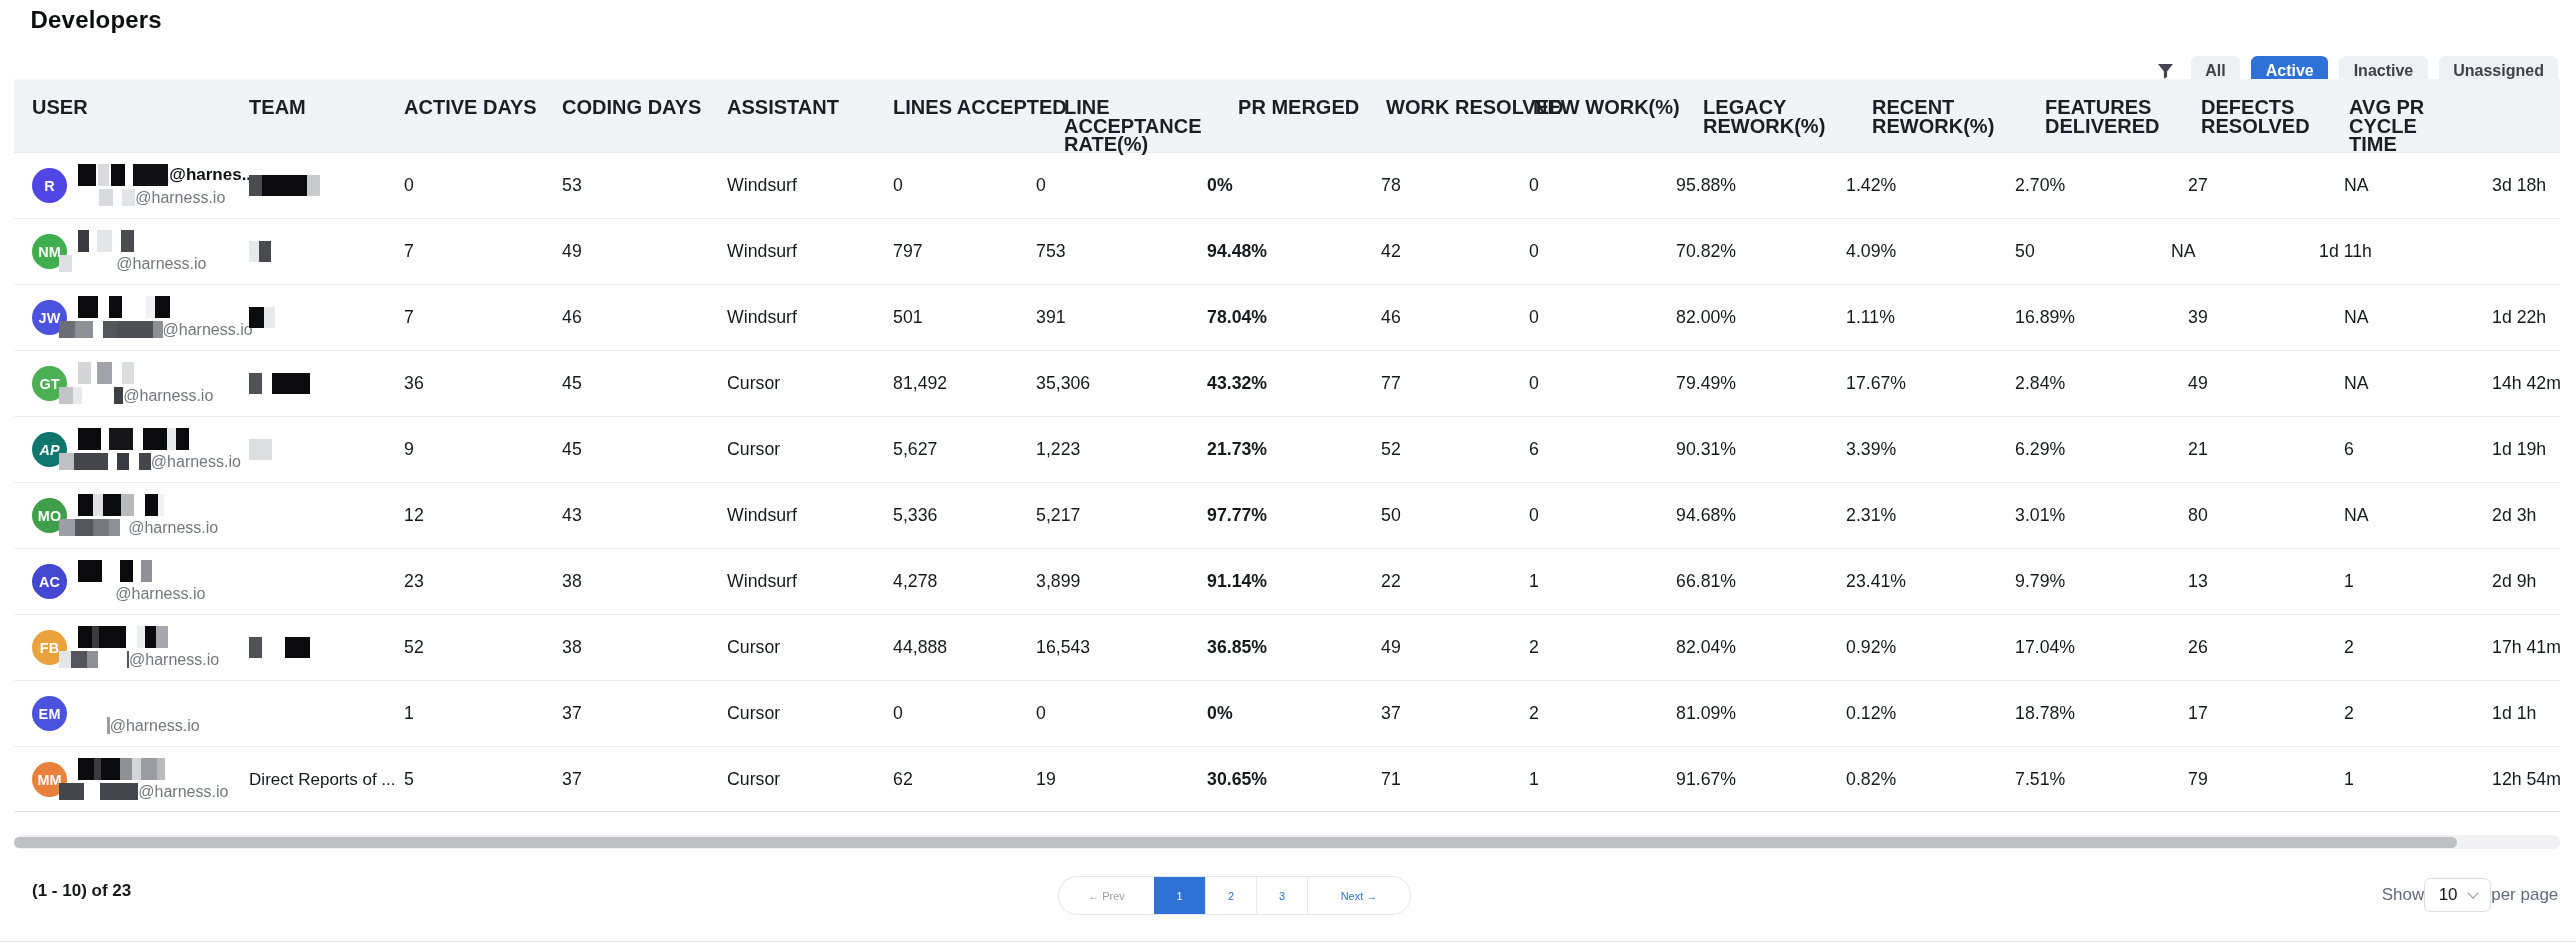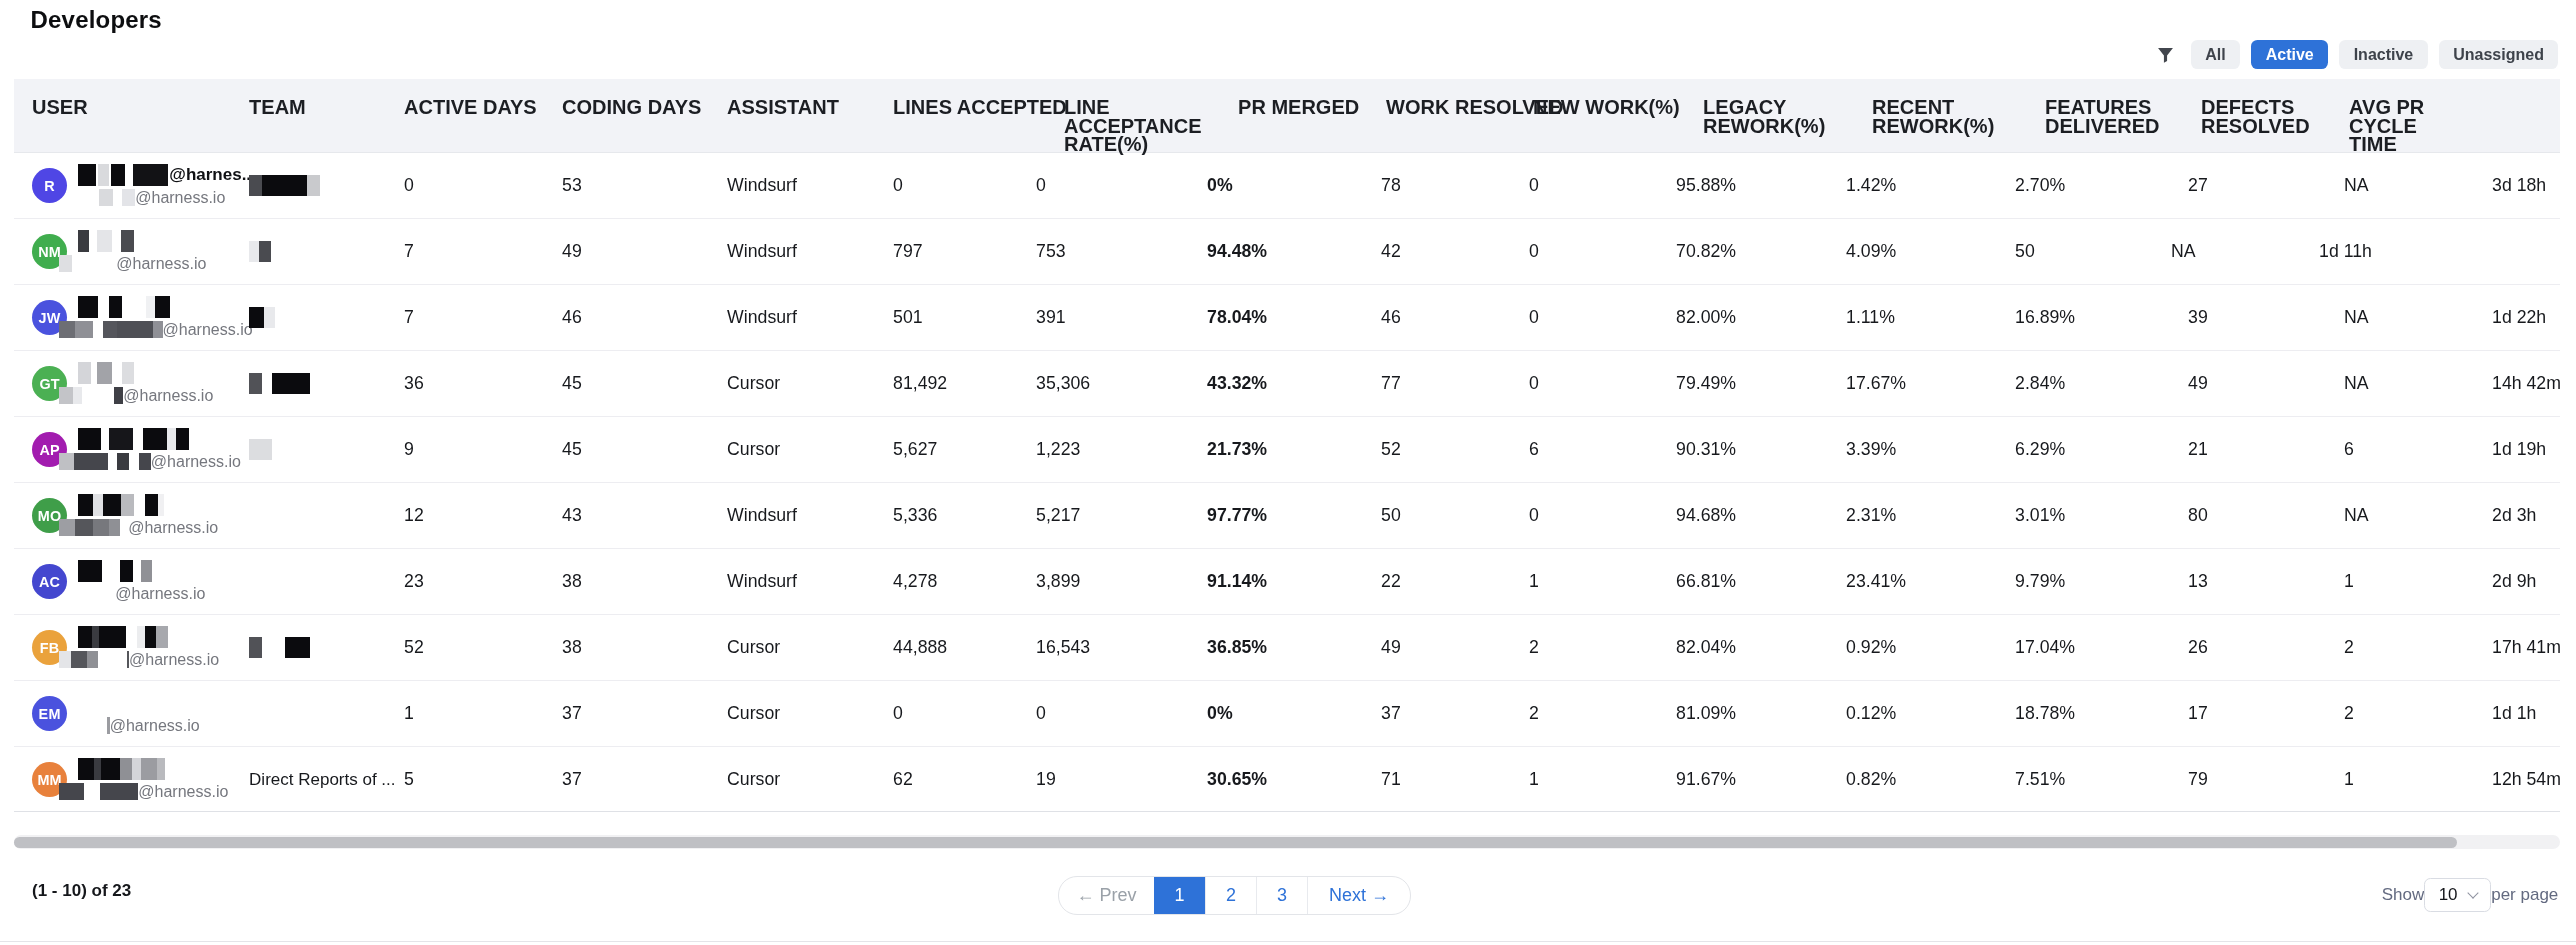--- a/index.html
+++ b/index.html
@@ -4,21 +4,21 @@
 <style>
   * { box-sizing: border-box; }
   html,body { margin:0; padding:0; }
   body {
     width:2576px; height:945px; background:#ffffff; position:relative; overflow:hidden;
     font-family:"Liberation Sans","DejaVu Sans",sans-serif; color:#17191d;
   }
   .title { position:absolute; left:30.5px; top:6.4px; font-size:24px; font-weight:700; color:#0d0e10; letter-spacing:0.2px; }
 
   
-  .filterbar { position:absolute; top:40px; right:17.7px; display:flex; align-items:center; gap:11.2px; height:29px; }
+  .filterbar { position:absolute; top:56px; right:17.7px; display:flex; align-items:center; gap:11.2px; height:29px; }
   .funnel-btn { border:none; background:transparent; padding:0 3.2px; cursor:pointer; display:flex; align-items:center; }
   .fbtn { height:29px; padding:0 14.4px; border:none; border-radius:6.4px; background:#eef0f3; color:#3e434b;
           font-size:16px; font-weight:600; font-family:inherit; display:flex; align-items:center; cursor:pointer; }
   .fbtn.active { background:#2e72d8; color:#ffffff; }
 
   
   .card { position:absolute; left:14.4px; top:79px; width:2546px; height:733px; overflow:hidden; border-bottom:0.8px solid #dfe1e6; }
   .thead { display:flex; width:2652px; height:74px; background:#f2f3f7; border-bottom:0.8px solid #e6e8ec; }
   .th { padding:19px 9.6px 0 17.7px; font-size:20px; font-weight:700; color:#1c1e23; line-height:18.5px; }
   .th .th-in { display:inline-block; }
@@ -50,21 +50,21 @@
   .teamtext { font-size:17px; color:#17191d; }
 
   
   .hsb-track { position:absolute; left:14.4px; top:835px; width:2546px; height:14.4px; background:#f1f1f3; border-radius:7.2px; }
   .hsb-thumb { position:absolute; left:0; top:1.6px; width:2443px; height:11.2px; background:#bfc0c4; border-radius:5.6px; }
 
   
   .range { position:absolute; left:32px; top:881px; font-size:17px; font-weight:600; color:#15171b; }
   .pager { position:absolute; left:1058px; top:876px; height:39px; display:flex; align-items:stretch;
            border:0.8px solid #e3e5e9; border-radius:19px; background:#fff; overflow:hidden; }
-  .pg { border:none; background:transparent; font-size:18px; font-family:inherit; cursor:pointer; padding:0; }
+  .pg { border:none; background:transparent; font-size:11px; font-family:inherit; cursor:pointer; padding:0; }
   .pg.prev { width:95px; color:#9aa1a8; }
   .pg.num { width:51px; color:#2e72d8; border-left:0.8px solid #e8eaee; }
   .pg.num.active { background:#2e72d8; color:#ffffff; border-left:none; }
   .pg.next { width:103px; color:#2e72d8; border-left:0.8px solid #e8eaee; }
   .showgrp { position:absolute; right:17.7px; top:876px; height:37px; display:flex; align-items:center; 
              font-size:17px; color:#636a80; }
   .dd { width:67px; height:34px; border:0.8px solid #d9dce3; border-radius:6.4px; background:#fff;
         display:flex; align-items:center; justify-content:center; gap:11.2px; cursor:pointer; }
   .dd .val { font-size:17px; color:#15171b; }
   .chev { width:8px; height:8px; border-right:1.6px solid #8f93a0; border-bottom:1.6px solid #8f93a0;
@@ -273,21 +273,21 @@
         <div class="td c9">0</div>
         <div class="td c10">79.49%</div>
         <div class="td c11">17.67%</div>
         <div class="td c12">2.84%</div>
         <div class="td c13">49</div>
         <div class="td c14">NA</div>
         <div class="td c15">14h 42m</div>
       </div>
       <div class="tr">
         <div class="td c0 user-cell">
-          <span class="avatar" style="background: #a21caf;">
+          <span class="avatar" style="background: #0f766e; font-style: italic;">
             <span>AP</span>
           </span>
           <div class="ulines">
             <div class="nline">
               <span class="blk blk-n" style="width: 23px; background: rgb(11, 11, 14);"></span>
               <span class="blk blk-n" style="width: 8px; background: transparent;"></span>
               <span class="blk blk-n" style="width: 24px; background: rgb(22, 22, 26);"></span>
               <span class="blk blk-n" style="width: 9.6px; background: transparent;"></span>
               <span class="blk blk-n" style="width: 24px; background: rgb(11, 11, 14);"></span>
               <span class="blk blk-n" style="width: 8.8px; background: rgb(232, 233, 236);"></span>

